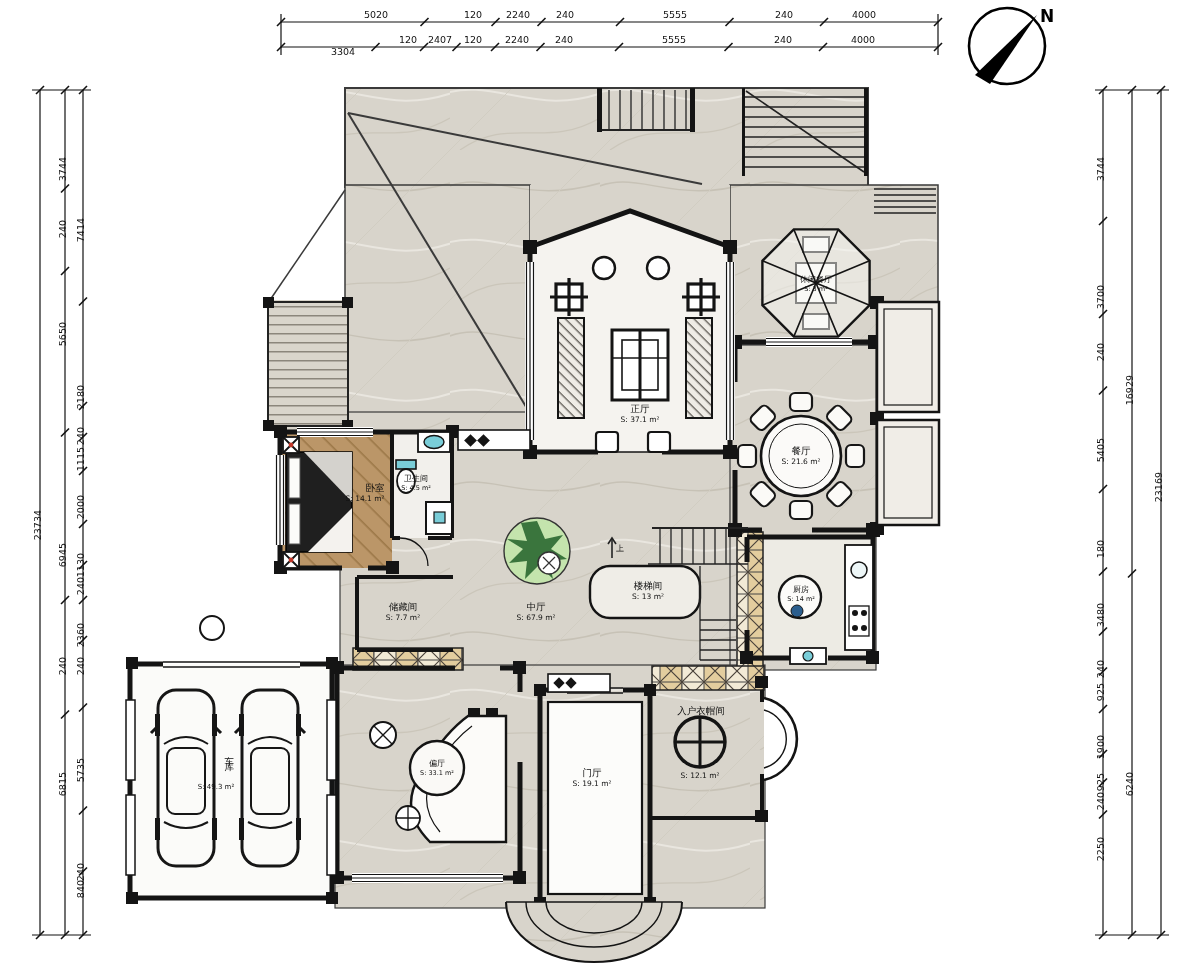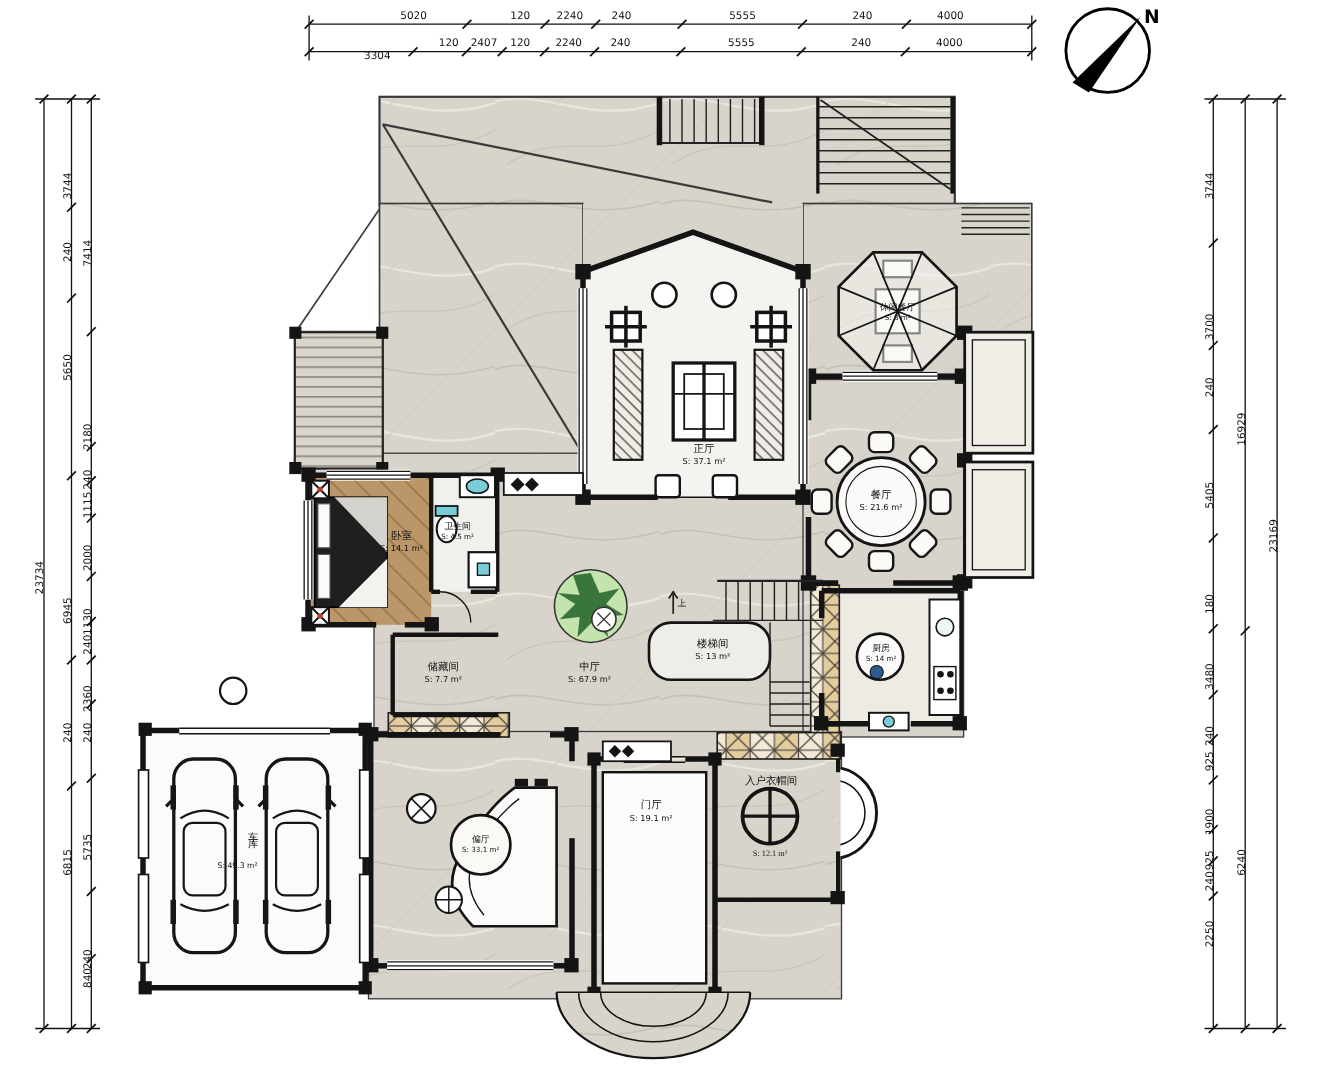--- a/index.html
+++ b/index.html
@@ -529,21 +529,21 @@
 <span class="compass-n" style="left:1040px;top:6px;">N</span>
 
 <div class="room-label" style="left:640px;top:414px;">
   <span class="nm">正厅</span>
   <span class="ar">S: 37.1 m²</span>
 </div>
 <div class="room-label" style="left:801px;top:456px;">
   <span class="nm">餐厅</span>
   <span class="ar">S: 21.6 m²</span>
 </div>
-<div class="room-label" style="left:365px;top:493px;">
+<div class="room-label" style="left:365px;top:493px;text-align:right;">
   <span class="nm">卧室</span>
   <span class="ar">S: 14.1 m²</span>
 </div>
 <div class="room-label sm" style="left:416px;top:483px;">
   <span class="nm">卫生间</span>
   <span class="ar">S: 4.5 m²</span>
 </div>
 <div class="room-label" style="left:536px;top:612px;">
   <span class="nm">中厅</span>
   <span class="ar">S: 67.9 m²</span>
@@ -559,26 +559,26 @@
 <div class="room-label" style="left:403px;top:612px;">
   <span class="nm">储藏间</span>
   <span class="ar">S: 7.7 m²</span>
 </div>
 <span class="room-label vert-name" style="left:229px;top:753px;font-size:9.5px;">车库</span>
 <span class="room-label" style="left:216px;top:788px;font-size:7px;">S: 49.3 m²</span>
 <div class="room-label sm" style="left:437px;top:768px;">
   <span class="nm">偏厅</span>
   <span class="ar">S: 33.1 m²</span>
 </div>
-<div class="room-label" style="left:592px;top:738px;">
+<div class="room-label" style="left:592px;top:778px;">
   <span class="nm">门厅</span>
   <span class="ar">S: 19.1 m²</span>
 </div>
 <span class="room-label" style="left:701px;top:711px;font-size:9.5px;">入户衣帽间</span>
-<span class="room-label" style="left:700px;top:776px;font-size:7.5px;font-family:Liberation Serif, serif;">S: 12.1 m²</span>
+<span class="room-label" style="left:700px;top:776px;font-size:7.5px;">S: 12.1 m²</span>
 <div class="room-label sm" style="left:816px;top:284px;">
   <span class="nm">休闲餐厅</span>
   <span class="ar">S: 3 m²</span>
 </div>
 <span class="up-label" style="left:620px;top:548px;">上</span>
 
 <span class="dim-label" style="left: 376px; top: 20px;">5020</span>
     <span class="dim-label" style="left: 473px; top: 20px;">120</span>
     <span class="dim-label" style="left: 518px; top: 20px;">2240</span>
     <span class="dim-label" style="left: 565px; top: 20px;">240</span>

